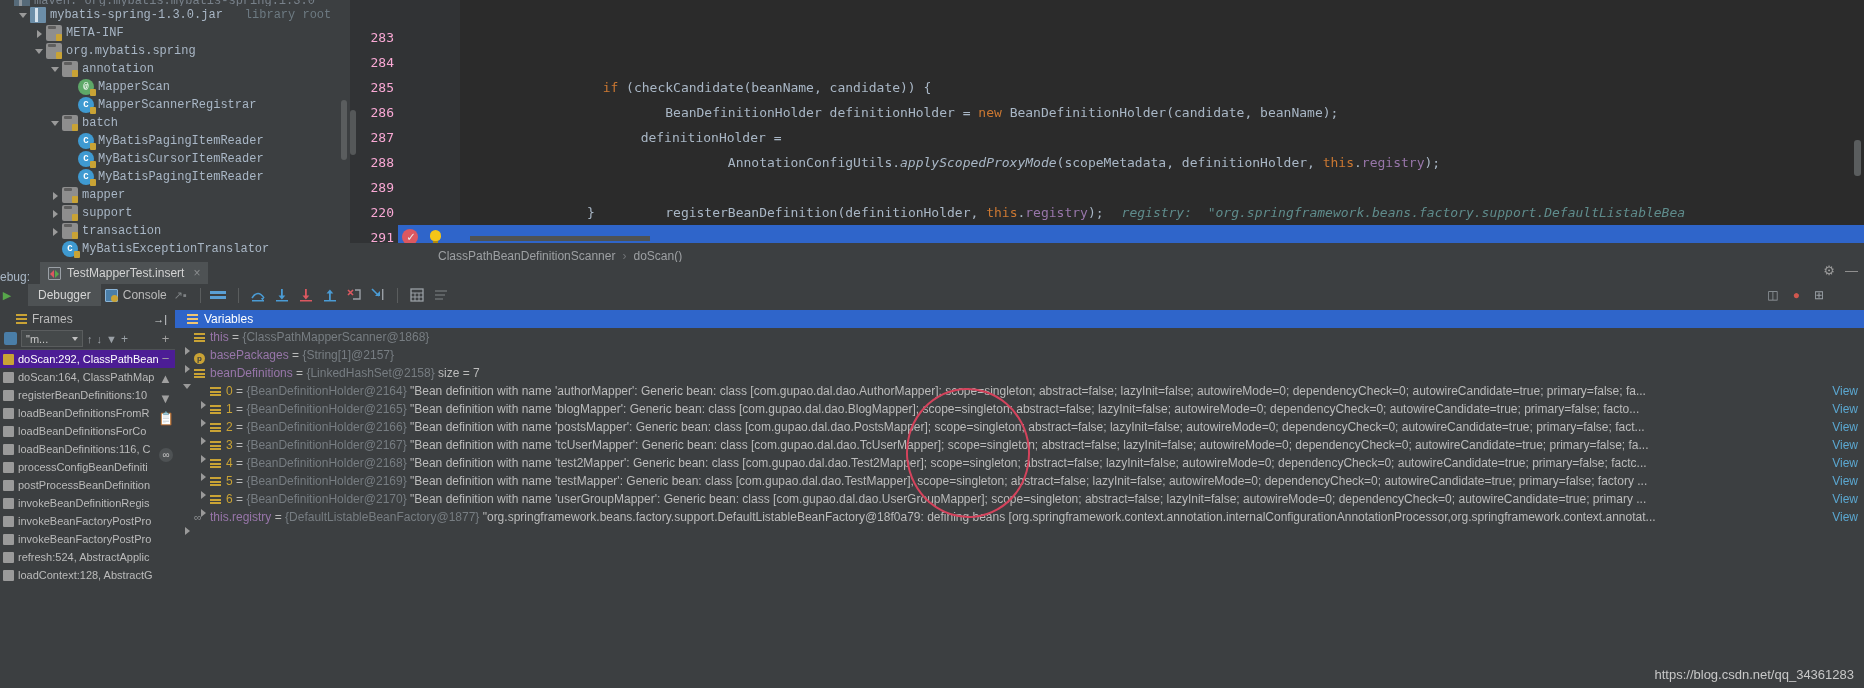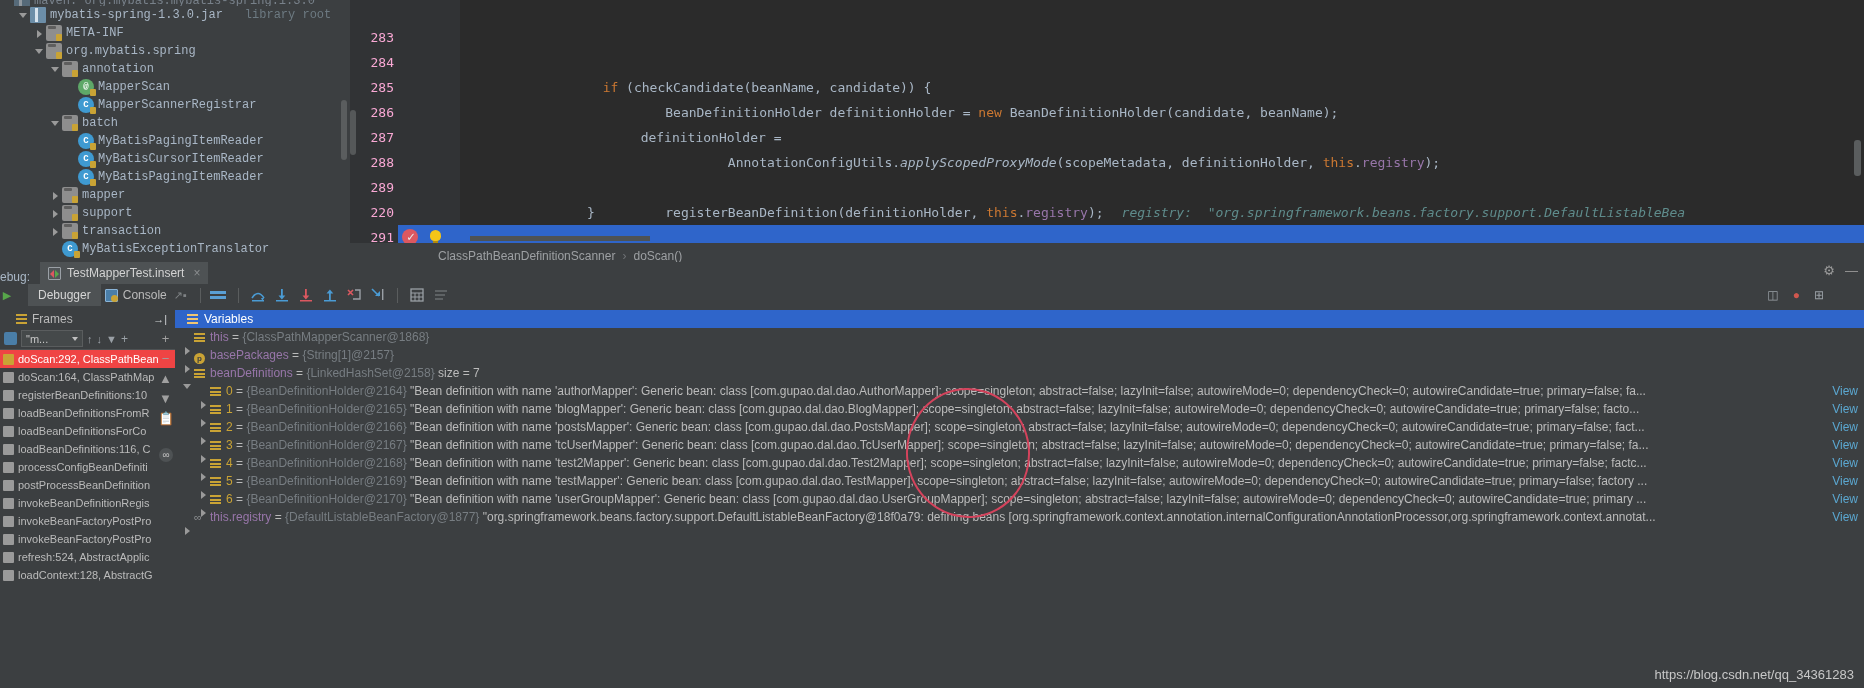--- a/index.html
+++ b/index.html
@@ -164,21 +164,21 @@
   .thread-combo {
     display:flex;align-items:center;gap:4px;background:#45494a;
     border:1px solid #5a5d5e; height:17px; padding:0 4px; font-size:11px; color:#c8c8c8;
     width:62px;
   }
   .tri-down { width:0;height:0;border-style:solid;border-width:4px 3px 0 3px;border-color:#c0c0c0 transparent transparent transparent;}
   .frame-row {
     height:18px; line-height:18px; font-size:11px; color:#bbbbbb;
     white-space:nowrap; overflow:hidden; padding-left:18px; position:relative;
   }
-  .frame-row.sel { background:#ef4444; color:#ffffff; }
+  .frame-row.sel { background:#4c1d95; color:#ffffff; }
   .frame-ico {
     position:absolute; left:3px; top:4px; width:11px; height:11px;
     background:#c9a335; border-radius:1px;
   }
   .frame-ico.grey { background:#9a9a9a; }
 
   .vars-panel {
     position:absolute; left:175px; top:328px; right:0; bottom:0;
     background:#3c3f41; overflow:hidden;
   }

